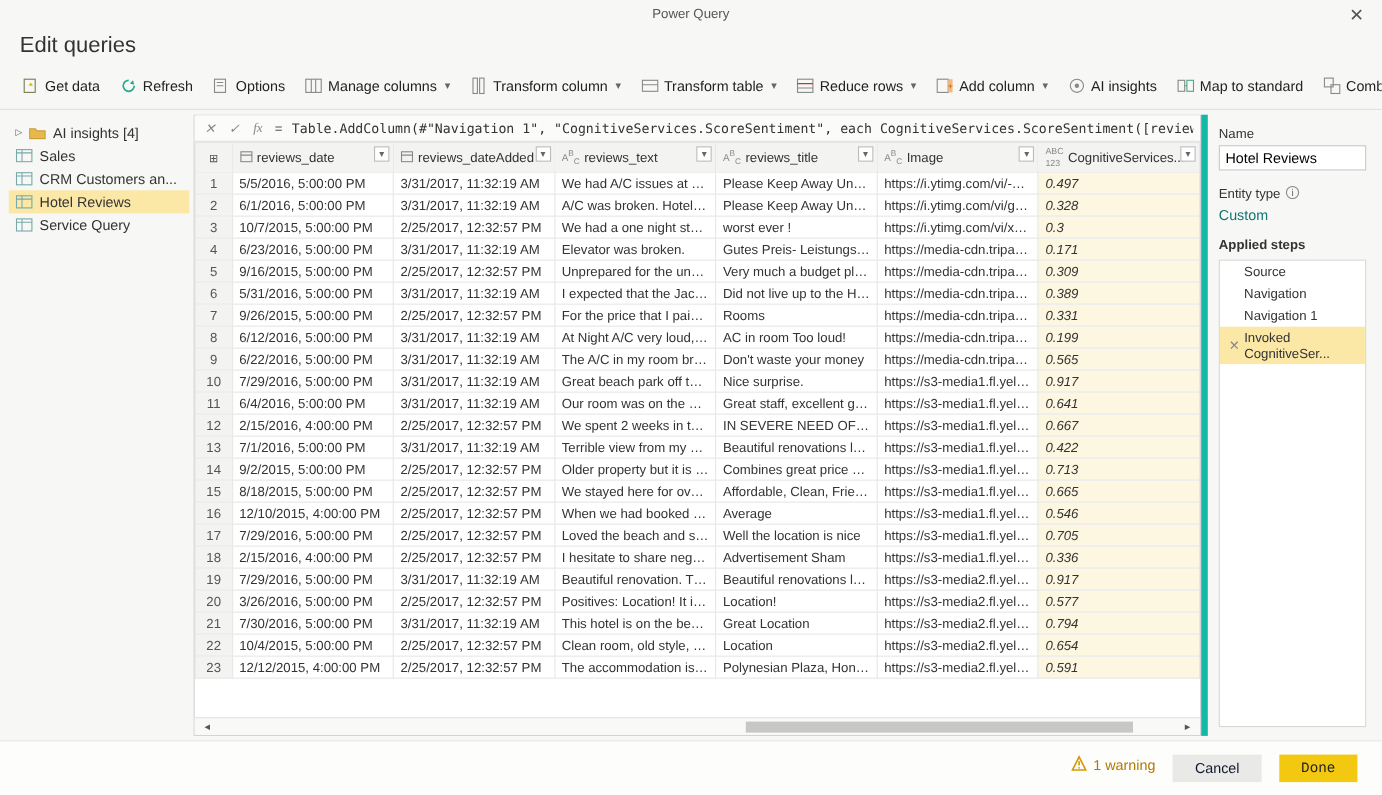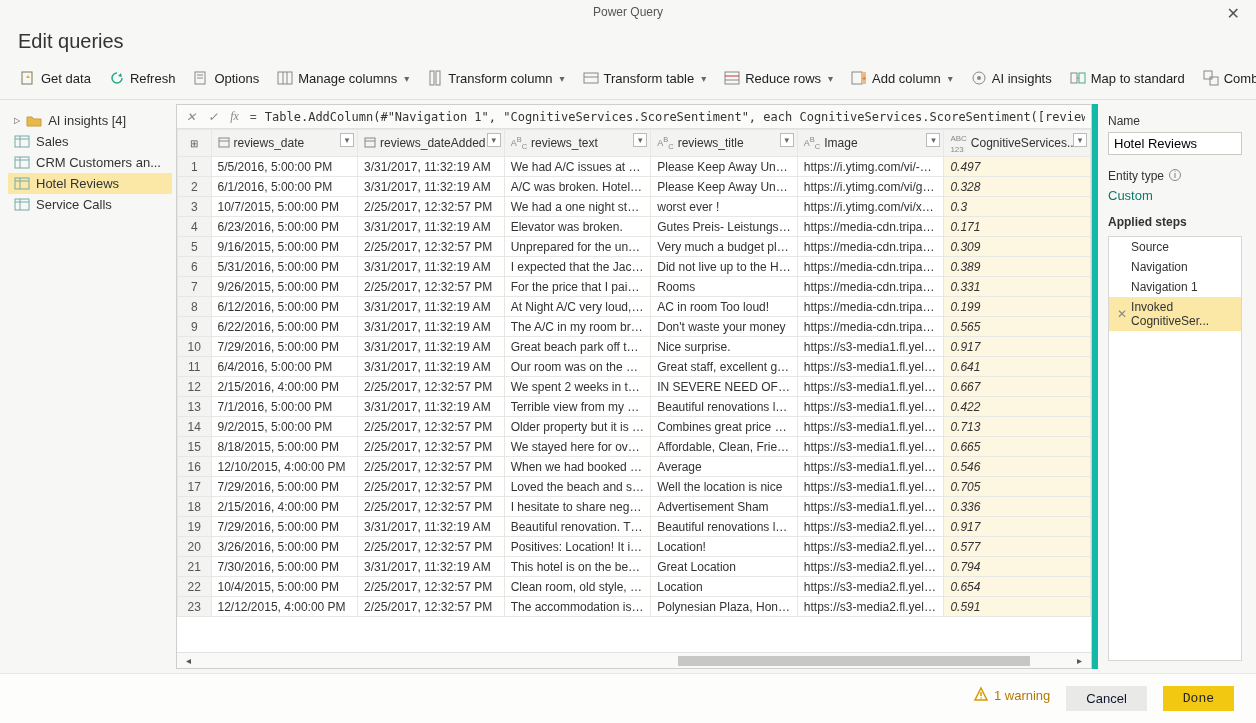--- a/index.html
+++ b/index.html
@@ -367,21 +367,21 @@
         <span>Hotel Reviews</span>
       </div>
       <div class="side-item">
         <span class="ficon">
           <svg width="16" height="13">
             <rect x="1" y="1" width="14" height="11" fill="none" stroke="#7aa"></rect>
             <line x1="1" y1="4" x2="15" y2="4" stroke="#7aa"></line>
             <line x1="6" y1="1" x2="6" y2="12" stroke="#7aa"></line>
           </svg>
         </span>
-        <span>Service Calls</span>
+        <span>Service Query</span>
       </div>
     </div>
 
   <div class="grid-area">
     <div class="formula">
       <span class="xmark">✕</span>
       <span class="check">✓</span>
       <span class="fx">fx</span>
       <span class="eq">=</span>
       <input type="text" value="Table.AddColumn(#&quot;Navigation 1&quot;, &quot;CognitiveServices.ScoreSentiment&quot;, each CognitiveServices.ScoreSentiment([reviews_text], &quot;en&quot;))" style="">

